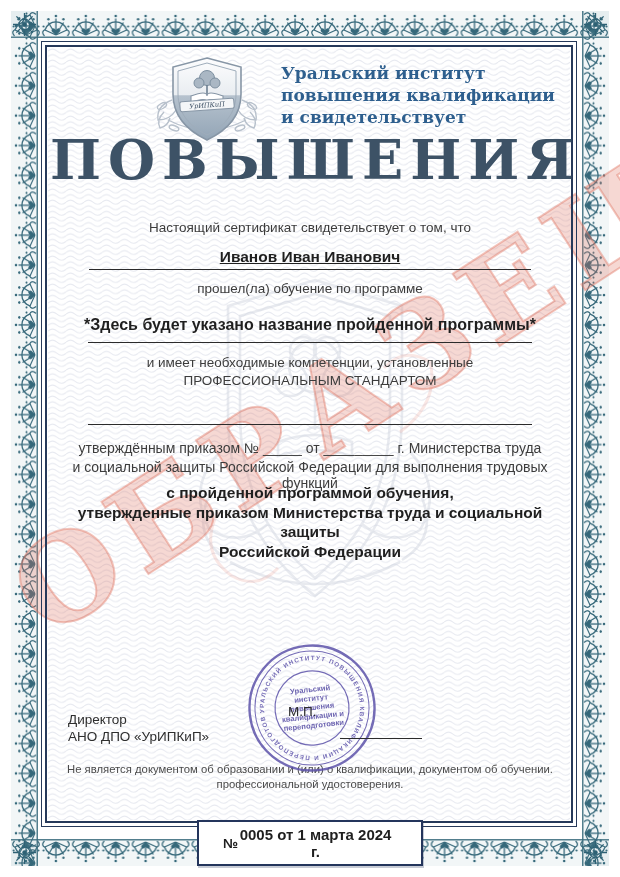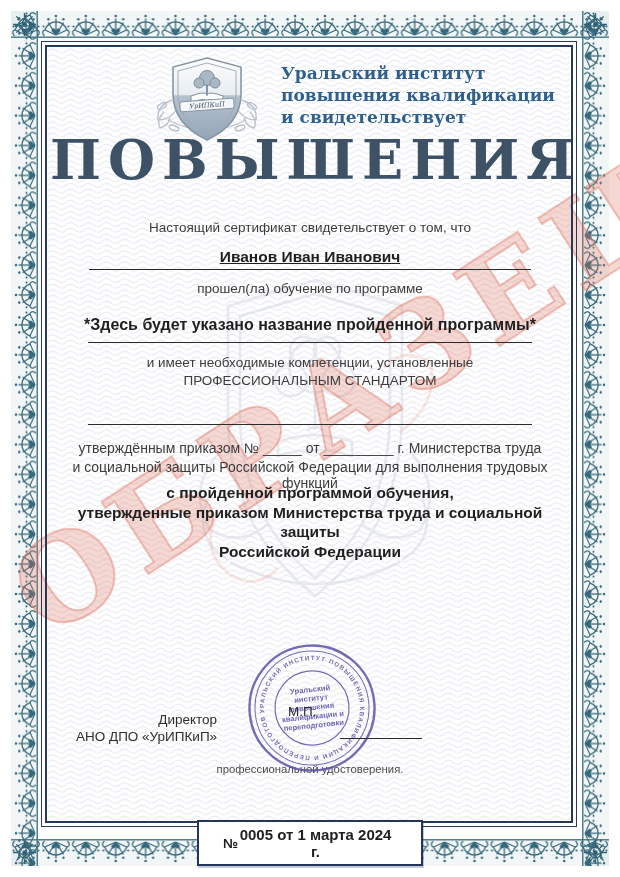--- a/index.html
+++ b/index.html
@@ -275,29 +275,30 @@
     </text>
     <g font-size="7.6" font-weight="bold" fill="#544aa4" text-anchor="middle">
       <text x="66" y="50">Уральский</text>
       <text x="66" y="59">институт</text>
       <text x="66" y="68">повышения</text>
       <text x="66" y="77">квалификации и</text>
       <text x="66" y="86">переподготовки</text>
     </g>
   </svg>
 
-  <div class="abs txt director" style="left:76px;top:711px;text-align:right;">
+  <div class="abs txt director" style="left:68px;top:711px;">
     <div>Директор</div>
     <div>АНО ДПО «УрИПКиП»</div>
   </div>
 
   <div class="abs mp" style="left:258px;top:704px;z-index:7;margin-left:30px;">М.П.</div>
   <div class="abs sig-rule" style="left:340px;top:722px;width:82px;height:16px;z-index:7;"></div>
 
   <div class="abs txt ctr disclaimer" style="top:762px;">
+    <div>Не является документом об образовании и (или) о квалификации, документом об обучении.</div>
     <div>профессиональной удостоверения.</div>
   </div>
 
   <div class="abs num-box">
     <span class="num-label">№</span>
     <span class="num-value">0005 от 1 марта 2024 г.</span>
   </div>
 
 </div>
 

